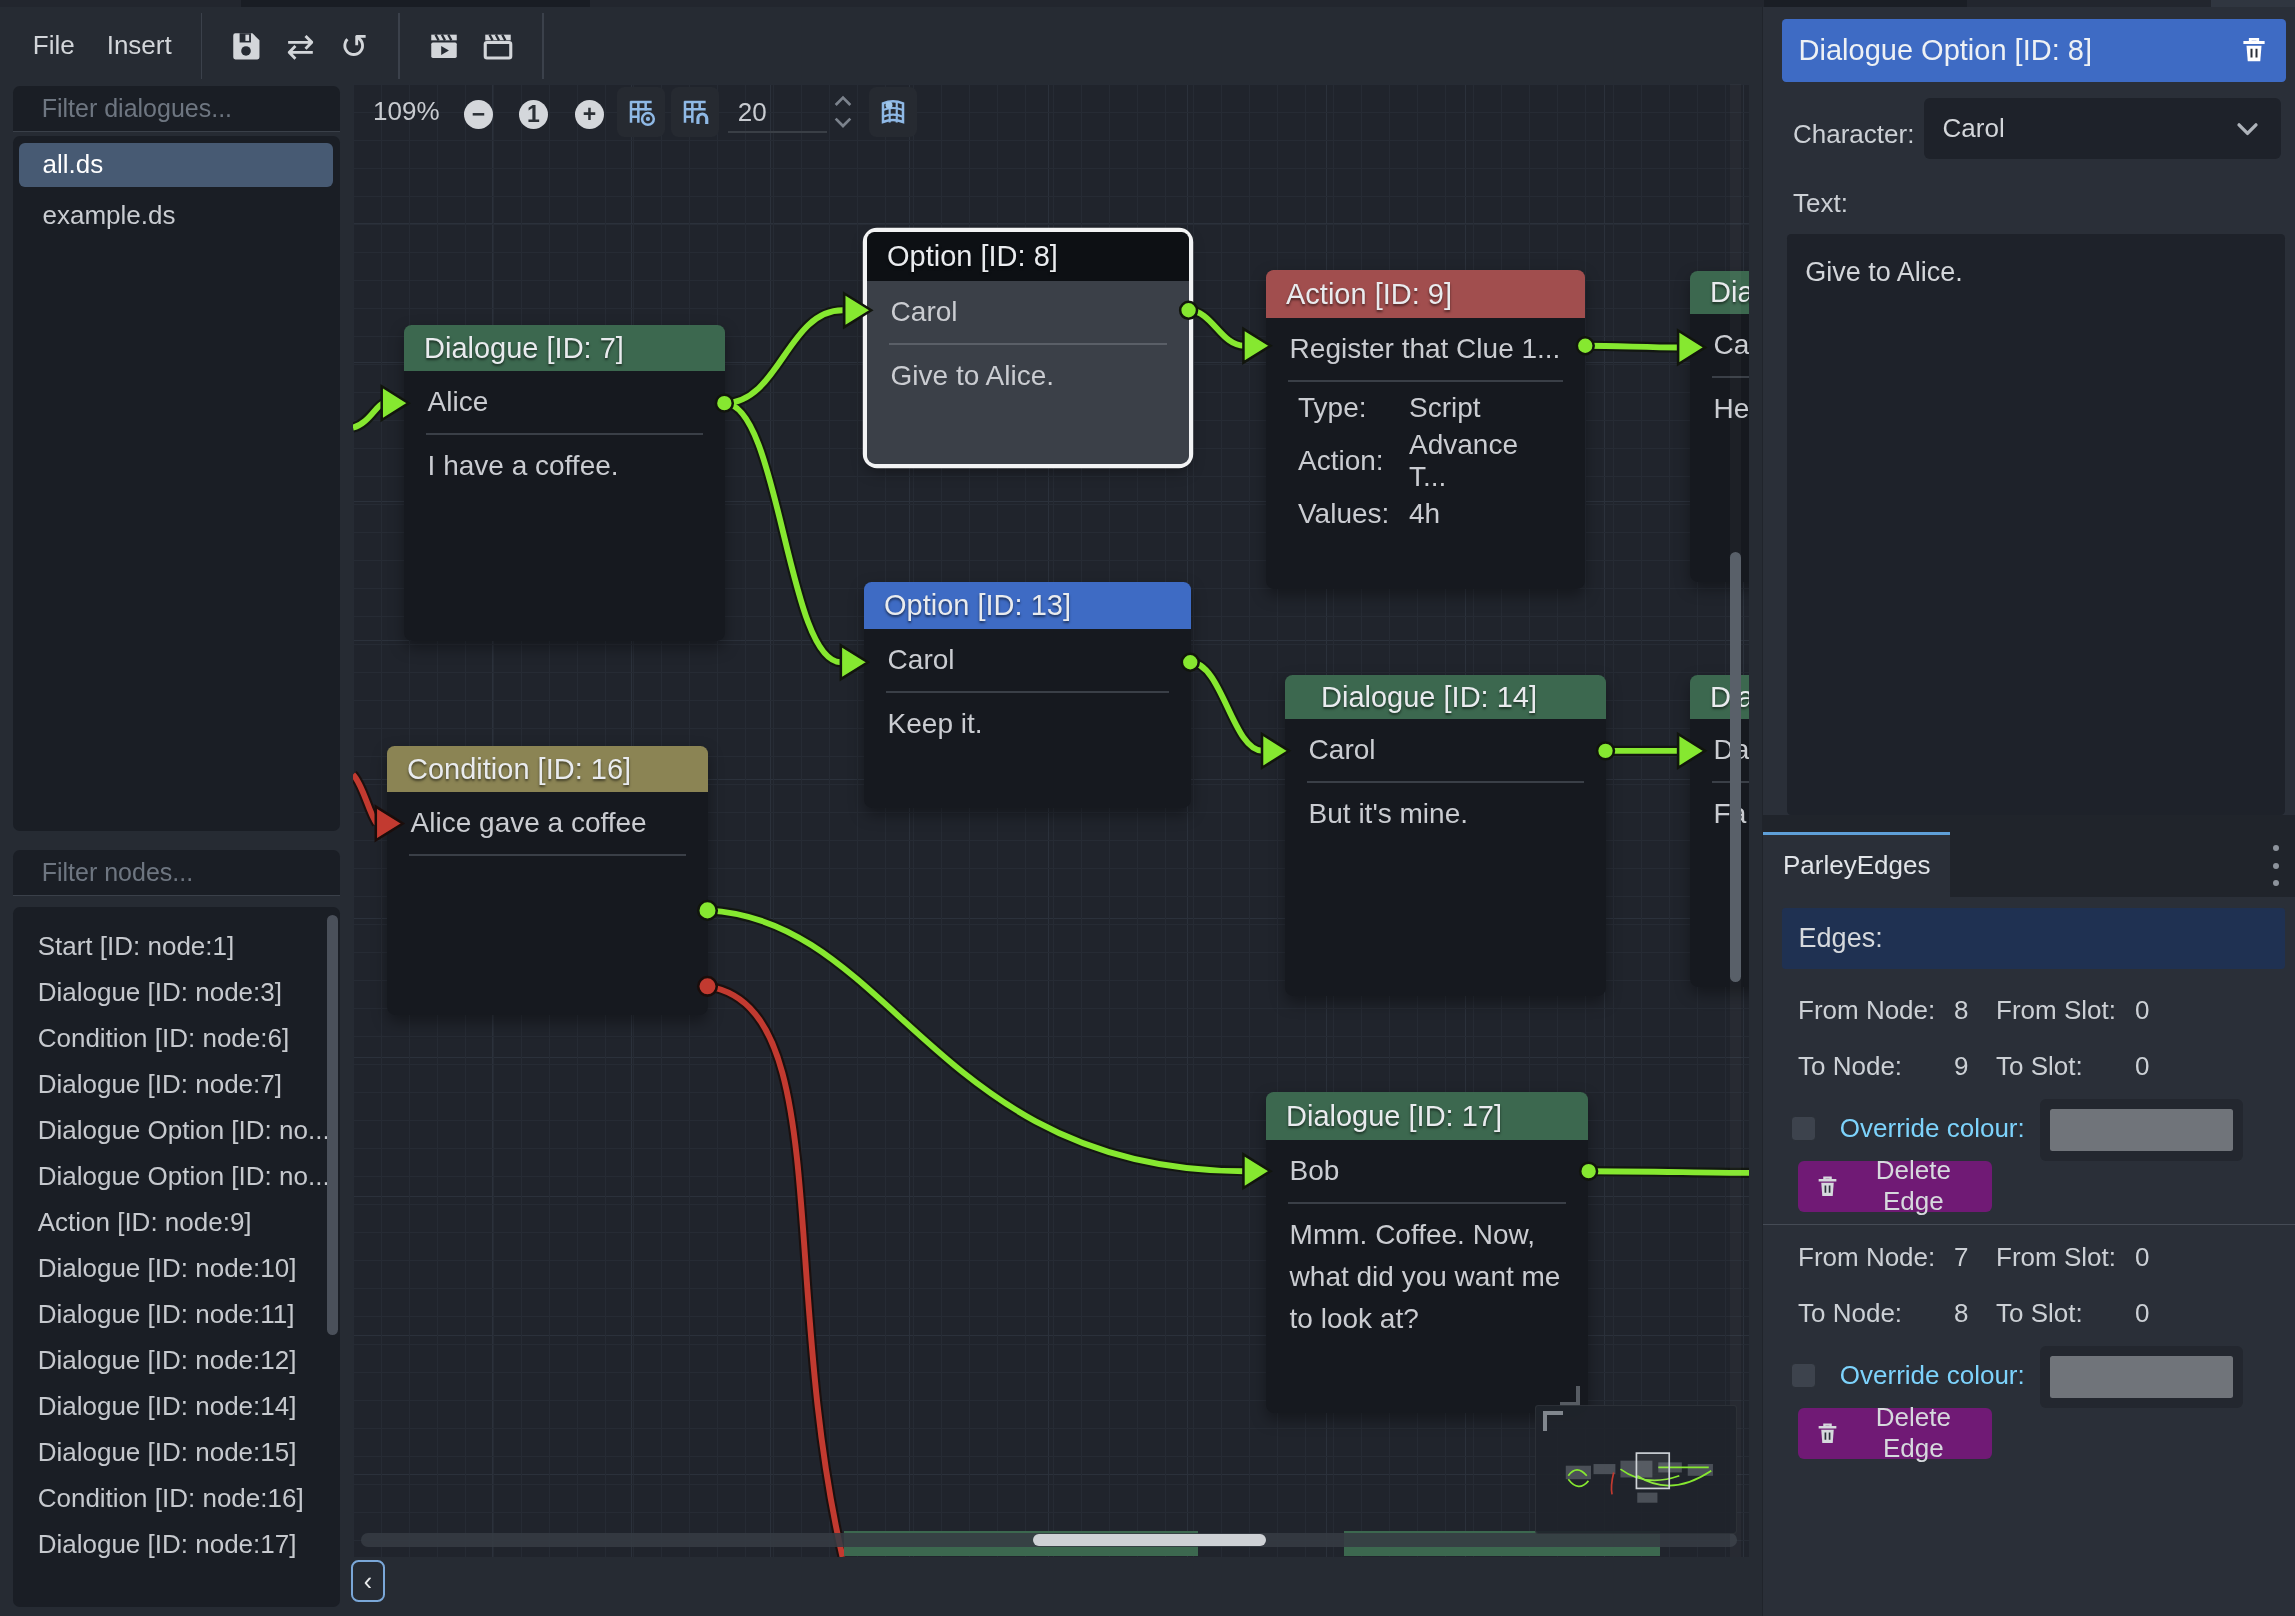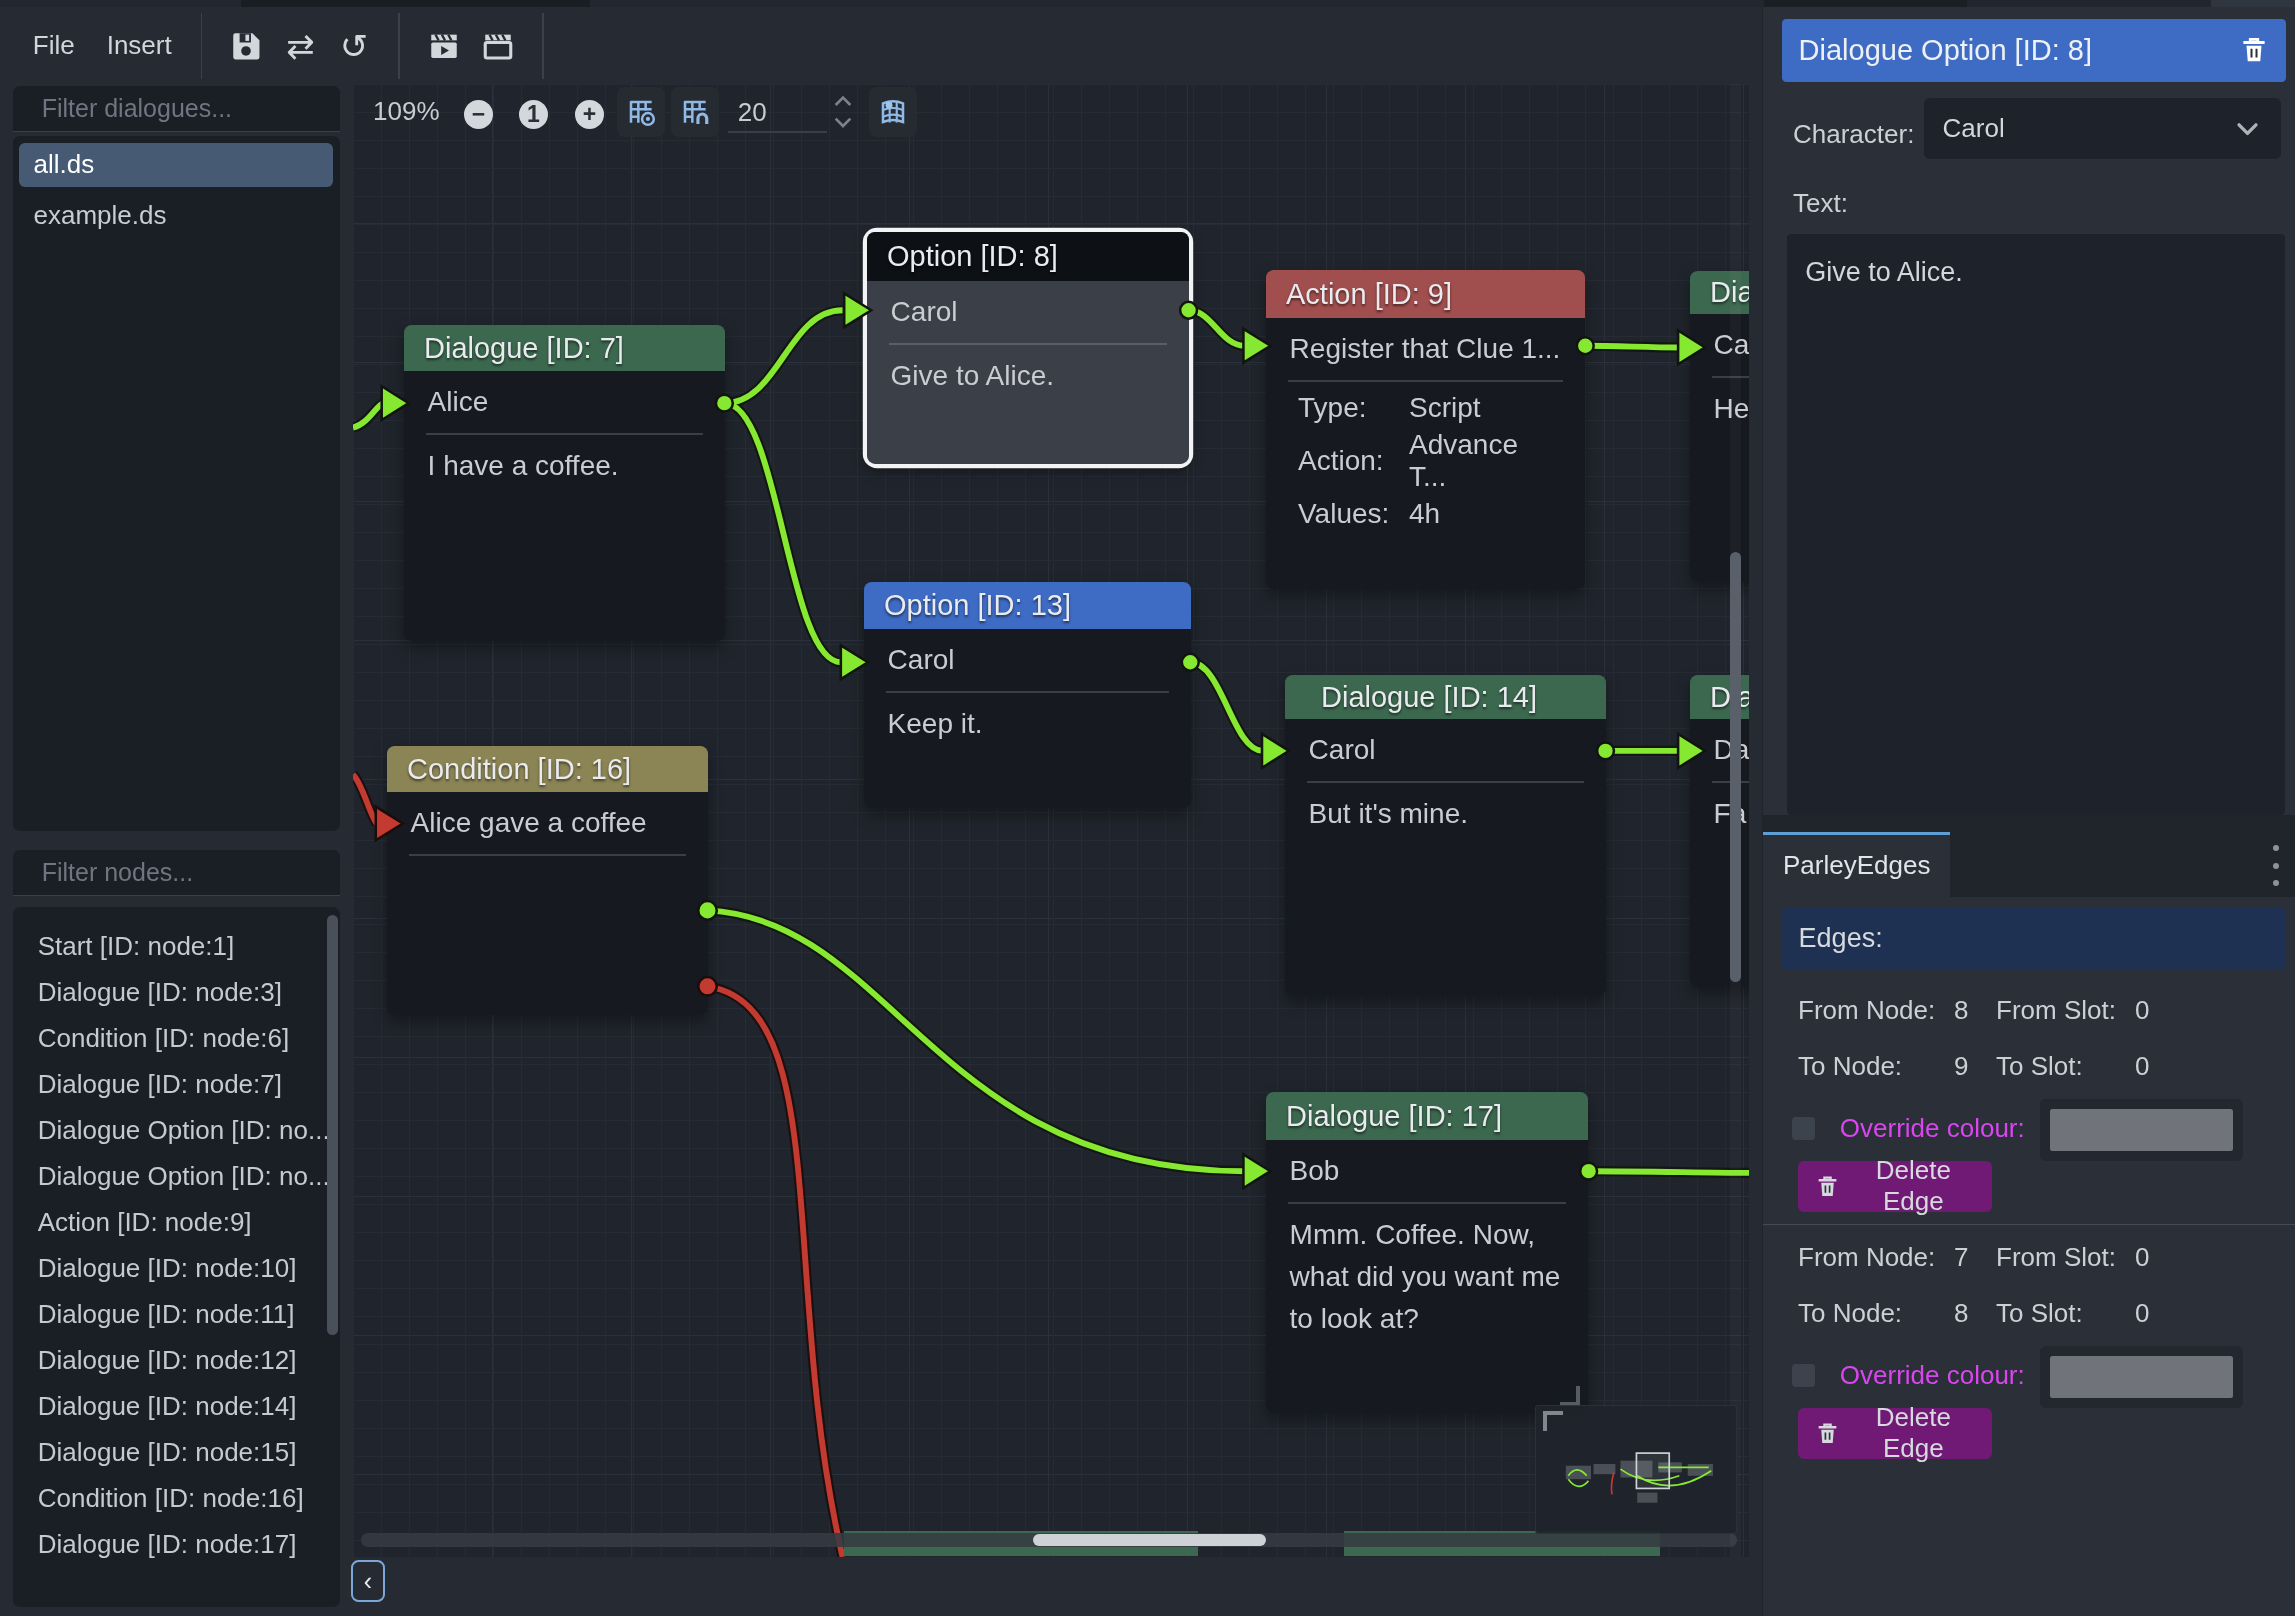--- a/index.html
+++ b/index.html
@@ -22,21 +22,21 @@
   .tbicon svg{width:34px;height:34px;}
   .tbicon.uni{font-family:"DejaVu Sans",sans-serif;font-size:34px;line-height:1;}
 
   
   .left{position:absolute;left:0;top:84px;width:342px;bottom:0;background:#262b33;}
   .filterbox{position:absolute;left:12.7px;width:327px;height:46px;background:#1a1e25;border-radius:6.8px 6.8px 0 0;border-bottom:1.7px solid #3a4049;display:flex;align-items:center;padding:0 29px;}
   .filterbox input{flex:1;background:transparent;border:none;outline:none;font:inherit;font-size:25px;color:#c9ccd1;}
   .filterbox input::placeholder{color:#6e7681;}
   .filterbox svg{width:29px;height:29px;color:#8d939c;flex:0 0 auto;}
   .listpanel{position:absolute;left:12.7px;width:327px;background:#1a1e25;border-radius:6.8px;overflow:hidden;}
-  .dlg-item{margin:6.8px 6.8px 0 6.8px;height:44px;border-radius:5.9px;display:flex;align-items:center;padding:0 14px;font-size:26px;color:#c9ccd1;}
+  .dlg-item{margin:6.8px 6.8px 0 6.8px;height:44px;border-radius:5.9px;display:flex;align-items:center;padding:0 23px;font-size:26px;color:#c9ccd1;}
   .dlg-item.selected{background:var(--selected-row);color:#ffffff;}
   .node-item{height:46px;display:flex;align-items:center;padding:0 25px;font-size:26px;color:#c6c9ce;white-space:nowrap;overflow:hidden;}
   .vscroll{position:absolute;right:4.2px;width:11px;border-radius:5.9px;background:#4a505a;}
 
   
   .canvas{position:absolute;left:353px;top:84px;width:1396px;height:1473px;overflow:hidden;background-color:#20242c;
     background-image:
       linear-gradient(#262b34 0.8px,transparent 0.8px),linear-gradient(90deg,#262b34 0.8px,transparent 0.8px),
       linear-gradient(#2b313b 0.8px,transparent 0.8px),linear-gradient(90deg,#2b313b 0.8px,transparent 0.8px);
     background-size:28px 28px,28px 28px,139px 139px,139px 139px;}
@@ -103,21 +103,21 @@
   .tab{position:absolute;left:0;top:0;width:187px;height:65px;background:#2a2f38;border-top:3.4px solid var(--tab-accent);display:flex;align-items:center;padding:0 20px;font-size:26px;color:#e1e4e8;}
   .tabdots{position:absolute;right:11.8px;top:13.5px;width:17px;height:41px;display:flex;flex-direction:column;align-items:center;justify-content:space-between;}
   .tabdots i{width:5.9px;height:5.9px;border-radius:50%;background:#8d939c;}
   .edges-title{position:absolute;left:18.6px;top:901px;width:503px;height:61px;background:var(--edges-header-bg);border-radius:3.4px;display:flex;align-items:center;padding:0 17px;font-size:27px;color:#d6d9dd;}
   .edges-list{position:absolute;left:0;top:971px;width:533px;}
   .edge-group{padding:11.8px 11.8px 0 35px;height:246px;}
   .edge-group + .edge-group{border-top:1.7px solid #454b55;}
   .er{display:grid;grid-template-columns:156px 42px 139px auto;align-items:center;height:42px;margin-bottom:14.3px;font-size:26px;color:#ccd0d5;}
   .orow{position:relative;height:52px;display:flex;align-items:center;margin-bottom:6.8px;}
   .cb{width:25px;height:25px;border-radius:4.2px;background:#3d434d;border:1.7px solid #2a2f37;margin-left:-6.8px;}
-  .orow .olab{font-size:26px;color:#d946ef;margin-left:23.6px;}
+  .orow .olab{font-size:26px;color:#7dd3fc;margin-left:23.6px;}
   .swatch{position:absolute;left:242px;top:-3.4px;width:203px;height:62px;background:#23272f;border-radius:5.9px;padding:10px;}
   .swatch i{display:block;width:100%;height:100%;background:#70747a;border-radius:2.5px;}
   .del-btn{display:flex;align-items:center;gap:11.8px;height:51px;width:194px;background:#701a75;border:none;border-radius:5.9px;color:#d6d9dd;font:inherit;font-size:26px;padding:0 17px;}
   .del-btn svg{width:25px;height:25px;flex:0 0 auto;}
 </style>
 </head>
 <body>
 
 <svg width="0" height="0" style="position:absolute">
   <defs>

